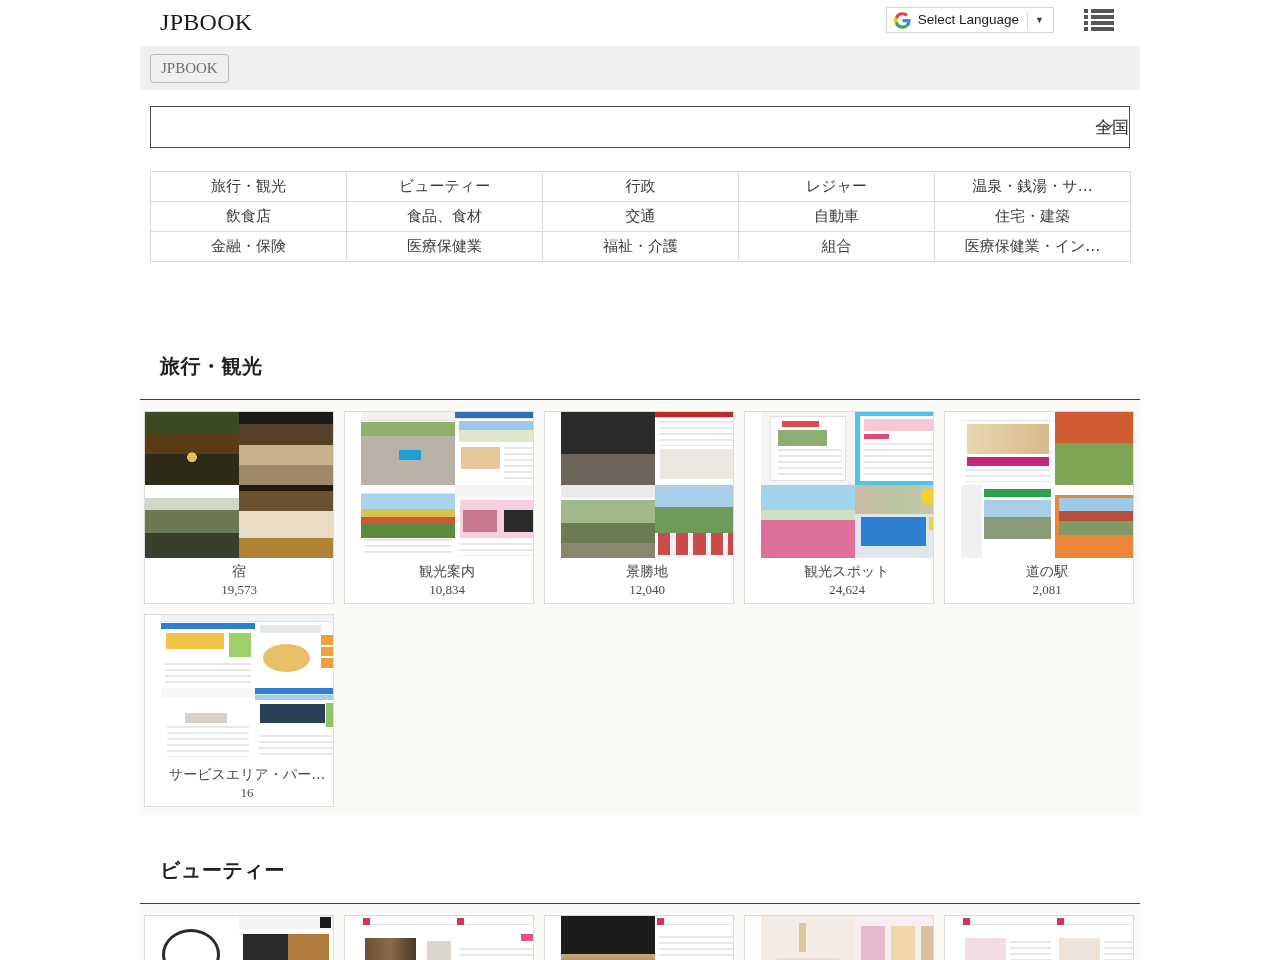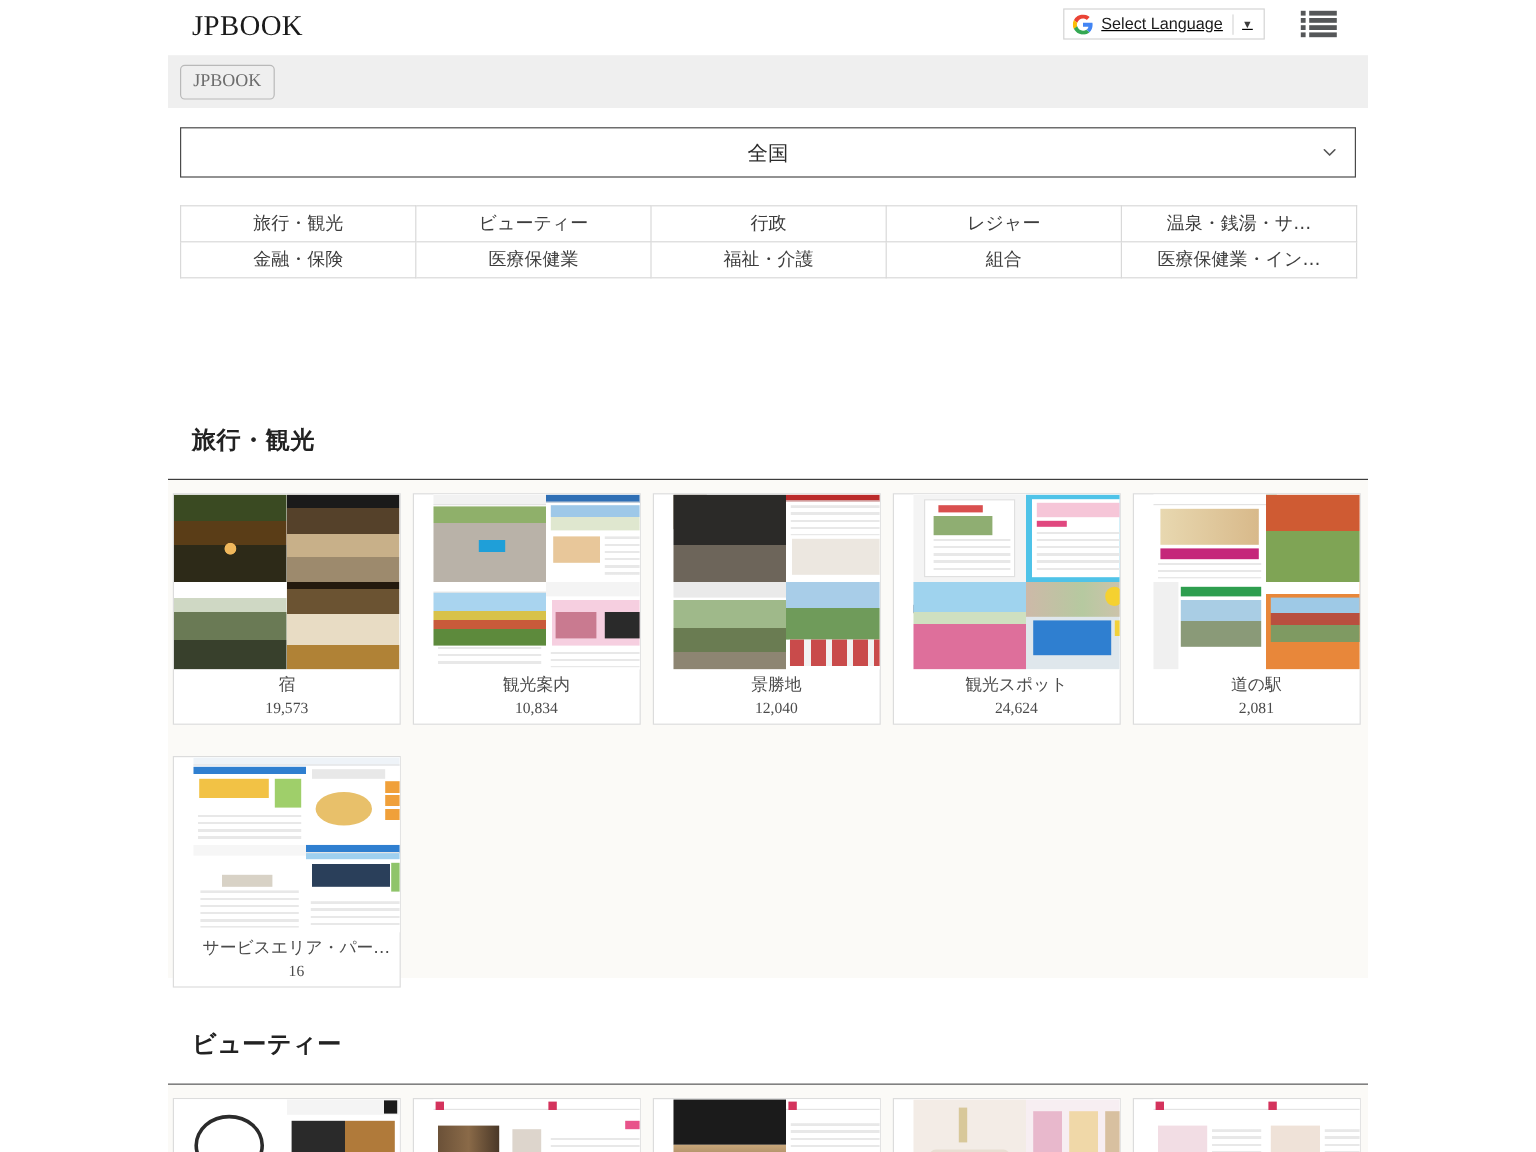--- a/index.html
+++ b/index.html
@@ -36,21 +36,20 @@
     font-weight: 400;
   }
 
   .header-tools {
     position: absolute;
     right: 166px;
     top: 7px;
     display: flex;
     align-items: center;
     gap: 30px;
-    text-decoration: underline;
   }
 
   .gt-widget {
     display: flex;
     align-items: center;
     height: 26px;
     background: #fff;
     border: 1px solid #d4d4d4;
     padding: 0 2px 0 7px;
     font-family: "Liberation Sans", sans-serif;
@@ -112,21 +111,21 @@
   .region-select {
     position: absolute;
     left: 150px;
     top: 106px;
     width: 980px;
     height: 42px;
     border: 1px solid #4a4a4a;
     background: #ffffff;
     display: flex;
     align-items: center;
-    justify-content: center;
+    justify-content: flex-end;
     cursor: pointer;
   }
   .region-value {
     font-size: 17px;
     color: #2b2b2b;
     font-family: "DejaVu Sans", "Liberation Sans", sans-serif;
   }
   .region-caret {
     position: absolute;
     right: 14px;
@@ -290,20 +289,27 @@
   <table class="cat-table">
     <tbody>
       <tr>
         <td>旅行・観光</td>
         <td>ビューティー</td>
         <td>行政</td>
         <td>レジャー</td>
         <td>温泉・銭湯・サ…</td>
       </tr>
       <tr>
+        <td>飲食店</td>
+        <td>食品、食材</td>
+        <td>交通</td>
+        <td>自動車</td>
+        <td>住宅・建築</td>
+      </tr>
+      <tr>
         <td>金融・保険</td>
         <td>医療保健業</td>
         <td>福祉・介護</td>
         <td>組合</td>
         <td>医療保健業・イン…</td>
       </tr>
     </tbody>
   </table>
 
   <div class="section" style="top:352px;">
@@ -470,21 +476,21 @@
               <div class="ss" style="background:#e8873a;">
             <div class="blk" style="left:0;top:0;right:0;height:14%;background:#fff;"></div>
             <div class="blk" style="left:4%;top:18%;right:4%;height:50%;background:linear-gradient(to bottom,#9ec9e6 0 34%,#b94f3f 34% 62%,#7f9a62 62% 100%);"></div>
           </div>
             </div>
         </div>
         <div class="card-label">道の駅</div>
         <div class="card-count">2,081</div>
       </div>
 
-      <div class="card" style="margin-left:4px;margin-top:16px;">
+      <div class="card" style="margin-left:4px;">
         <div class="thumb">
           <div class="q">
               <div class="ss">
             <div class="topbar" style="background:#eef3f8;height:10%;"></div>
             <div class="blk" style="left:0;top:11%;right:0;height:8%;background:#2f7fd0;"></div>
             <div class="blk" style="left:5%;top:24%;width:62%;height:22%;background:#f2c245;"></div>
             <div class="blk" style="right:4%;top:24%;width:24%;height:34%;background:#9fcf6a;"></div>
             <div class="lines" style="bottom:4%;height:30%;"></div>
           </div>
             </div>

